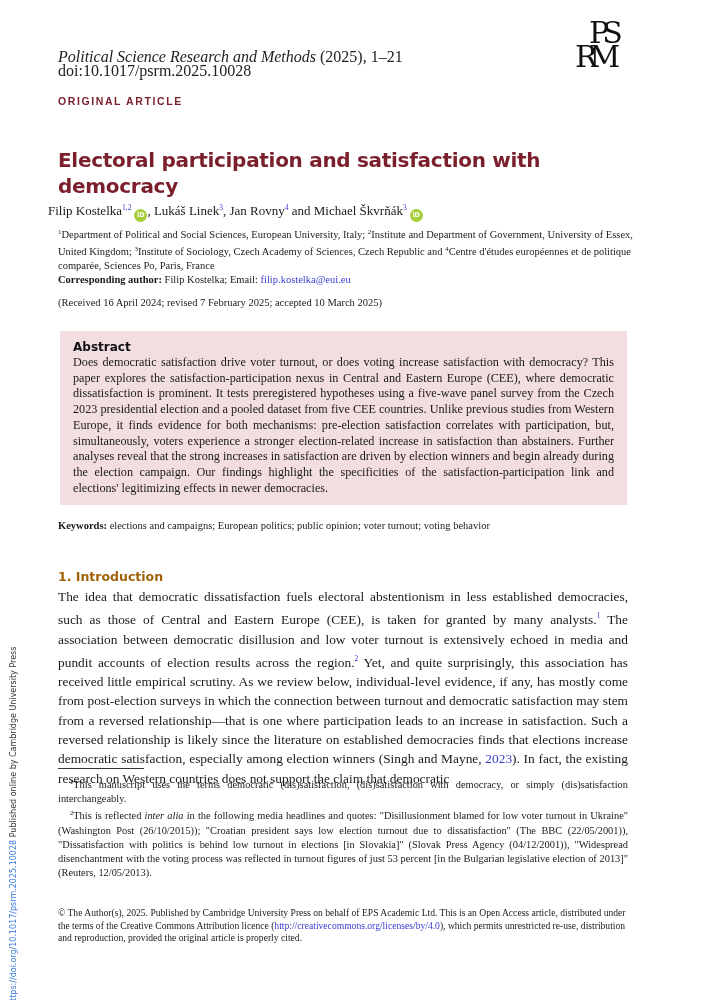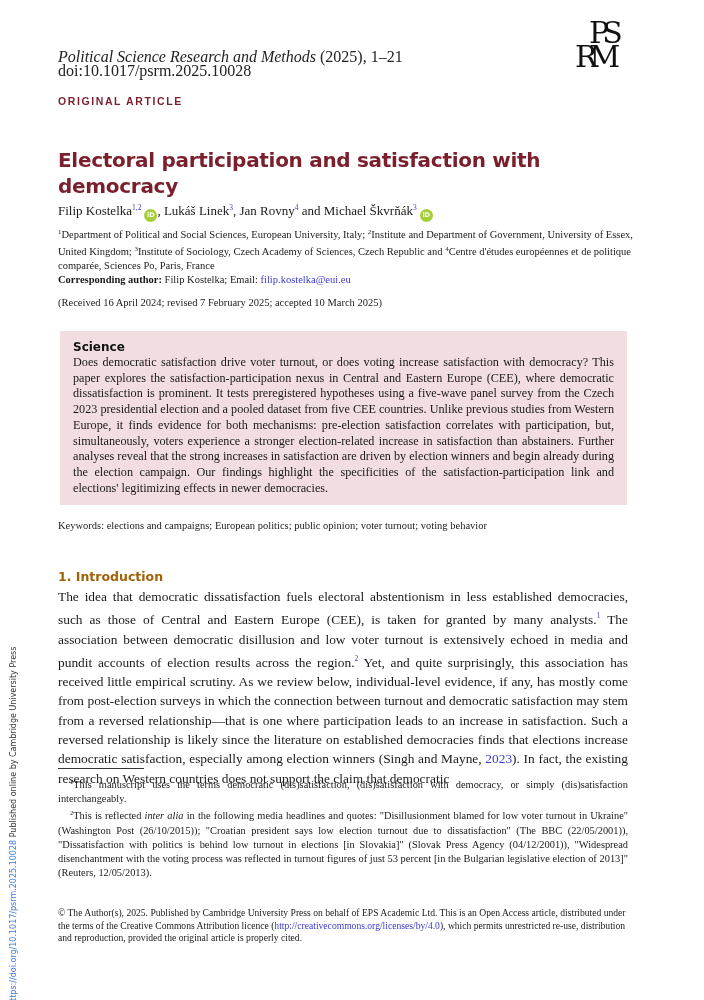--- a/index.html
+++ b/index.html
@@ -5,33 +5,33 @@
   html, body { margin: 0; padding: 0; background: #ffffff; }
   body { width: 704px; height: 1000px; position: relative; overflow: hidden; font-family: "Liberation Serif", "DejaVu Serif", serif; color: #1a1a1a; }
   .abs { position: absolute; }
   .journal { left: 58px; top: 50px; font-size: 16px; line-height: 14px; color: #222; }
   .journal .jname { font-style: italic; }
   .logo { left: 575px; top: 18px; width: 60px; height: 54px; font-family: "DejaVu Serif", serif; color: #111; }
   .logo .l1 { position: absolute; left: 14px; top: 0px; font-size: 30px; line-height: 30px; letter-spacing: -7px; }
   .logo .l2 { position: absolute; left: 0px; top: 24px; font-size: 30px; line-height: 30px; letter-spacing: -8px; }
   .kicker { left: 58px; top: 95px; font-family: Liberation Sans, sans-serif; font-size: 10.5px; letter-spacing: 1.6px; color: #7a1f2b; font-weight: bold; }
   .title { left: 58px; top: 147px; width: 580px; font-family: "DejaVu Sans", sans-serif; font-weight: bold; font-size: 20px; line-height: 26px; color: #7a1f2b; letter-spacing: -0.3px; }
-  .authors { left: 58px; top: 200px; font-size: 13px; line-height: 16px; color: #1a1a1a; }
+  .authors { left: 48px; top: 200px; font-size: 13px; line-height: 16px; color: #1a1a1a; }
   .authors sup { font-size: 7.5px; color: #3a3ad0; vertical-align: 5px; }
   .orcid { display: inline-block; width: 13px; height: 13px; border-radius: 50%; background: #a6ce39; color: #fff; font-family: "DejaVu Sans", sans-serif; font-size: 6.5px; font-weight: bold; line-height: 13px; text-align: center; vertical-align: -2px; margin-left: 3px; }
   .affil { left: 58px; top: 225px; width: 580px; font-size: 10.5px; line-height: 14px; }
   .affil sup { font-size: 7px; vertical-align: 4px; }
   .affil b { font-weight: bold; }
   .link { color: #3a3ad0; }
   .received { left: 58px; top: 297px; font-size: 10.5px; }
   .abstract-box { left: 60px; top: 331px; width: 567px; height: 174px; background: #f2dde1; }
   .abstract-head { left: 73px; top: 340px; font-family: "DejaVu Sans", sans-serif; font-weight: bold; font-size: 12px; color: #111; }
   .abstract-body { left: 73px; top: 355px; width: 541px; font-size: 12.2px; line-height: 15.7px; text-align: justify; color: #1a1a1a; }
   .keywords { left: 58px; top: 520px; font-size: 10.5px; }
-  .keywords b { font-weight: normal; }
+  .keywords b { font-weight: bold; }
   .section-head { left: 58px; top: 569px; font-family: "DejaVu Sans", sans-serif; font-size: 12.5px; font-weight: bold; color: #a16207; }
   .intro { left: 58px; top: 587px; width: 570px; font-size: 13.4px; line-height: 19.3px; text-align: justify; color: #1a1a1a; }
   .intro sup { font-size: 7.5px; color: #3a3ad0; vertical-align: 6px; }
   .fn-rule { left: 58px; top: 768px; width: 86px; height: 1px; background: #333; }
   .footnotes { left: 58px; top: 775px; width: 570px; font-size: 10.4px; line-height: 14.2px; text-align: justify; }
   .footnotes p { margin: 0; text-indent: 12px; }
   .footnotes sup { font-size: 6.5px; vertical-align: 4px; }
   .footnotes i { font-style: italic; }
   .license { left: 58px; top: 907px; width: 570px; font-size: 9.6px; line-height: 12.5px; font-family: Liberation Serif, serif; }
   .sidebar { left: -186px; top: 800px; width: 400px; height: 12px; transform: rotate(-90deg); transform-origin: 50% 50%; font-family: "DejaVu Sans", sans-serif; font-size: 8px; line-height: 12px; color: #333; white-space: nowrap; }
@@ -61,21 +61,21 @@
 </div>
 
 <div class="abs affil">
   <sup>1</sup><span>Department of Political and Social Sciences, European University, Italy; </span><sup>2</sup><span>Institute and Department of Government, University of Essex, United Kingdom; </span><sup>3</sup><span>Institute of Sociology, Czech Academy of Sciences, Czech Republic and </span><sup>4</sup><span>Centre d'études européennes et de politique comparée, Sciences Po, Paris, France</span><br>
   <b>Corresponding author:</b><span> Filip Kostelka; Email: </span><span class="link">filip.kostelka@eui.eu</span>
 </div>
 
 <div class="abs received">(Received 16 April 2024; revised 7 February 2025; accepted 10 March 2025)</div>
 
 <div class="abs abstract-box"></div>
-<div class="abs abstract-head">Science</div>
+<div class="abs abstract-head">Abstract</div>
 <div class="abs abstract-body">Does democratic satisfaction drive voter turnout, or does voting increase satisfaction with democracy? This paper explores the satisfaction-participation nexus in Central and Eastern Europe (CEE), where democratic dissatisfaction is prominent. It tests preregistered hypotheses using a five-wave panel survey from the Czech 2023 presidential election and a pooled dataset from five CEE countries. Unlike previous studies from Western Europe, it finds evidence for both mechanisms: pre-election satisfaction correlates with participation, but, simultaneously, voters experience a stronger election-related increase in satisfaction than abstainers. Further analyses reveal that the strong increases in satisfaction are driven by election winners and begin already during the election campaign. Our findings highlight the specificities of the satisfaction-participation link and elections' legitimizing effects in newer democracies.</div>
 
 <div class="abs keywords">
   <b>Keywords:</b><span> elections and campaigns; European politics; public opinion; voter turnout; voting behavior</span>
 </div>
 
 <div class="abs section-head">1.  Introduction</div>
 
 <div class="abs intro">
   <span>The idea that democratic dissatisfaction fuels electoral abstentionism in less established democracies, such as those of Central and Eastern Europe (CEE), is taken for granted by many analysts.</span><sup>1</sup><span> The association between democratic disillusion and low voter turnout is extensively echoed in media and pundit accounts of election results across the region.</span><sup>2</sup><span> Yet, and quite surprisingly, this association has received little empirical scrutiny. As we review below, individual-level evidence, if any, has mostly come from post-election surveys in which the connection between turnout and democratic satisfaction may stem from a reversed relationship—that is one where participation leads to an increase in satisfaction. Such a reversed relationship is likely since the literature on established democracies finds that elections increase democratic satisfaction, especially among election winners (Singh and Mayne, </span><span class="link">2023</span><span>). In fact, the existing research on Western countries does not support the claim that democratic</span>

